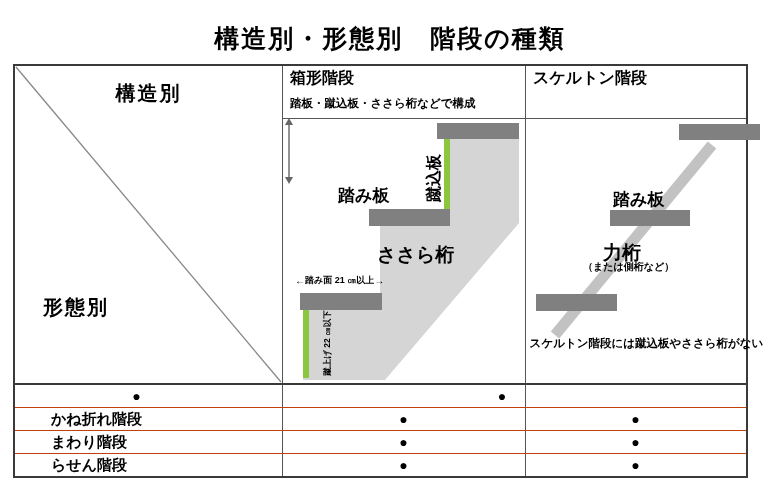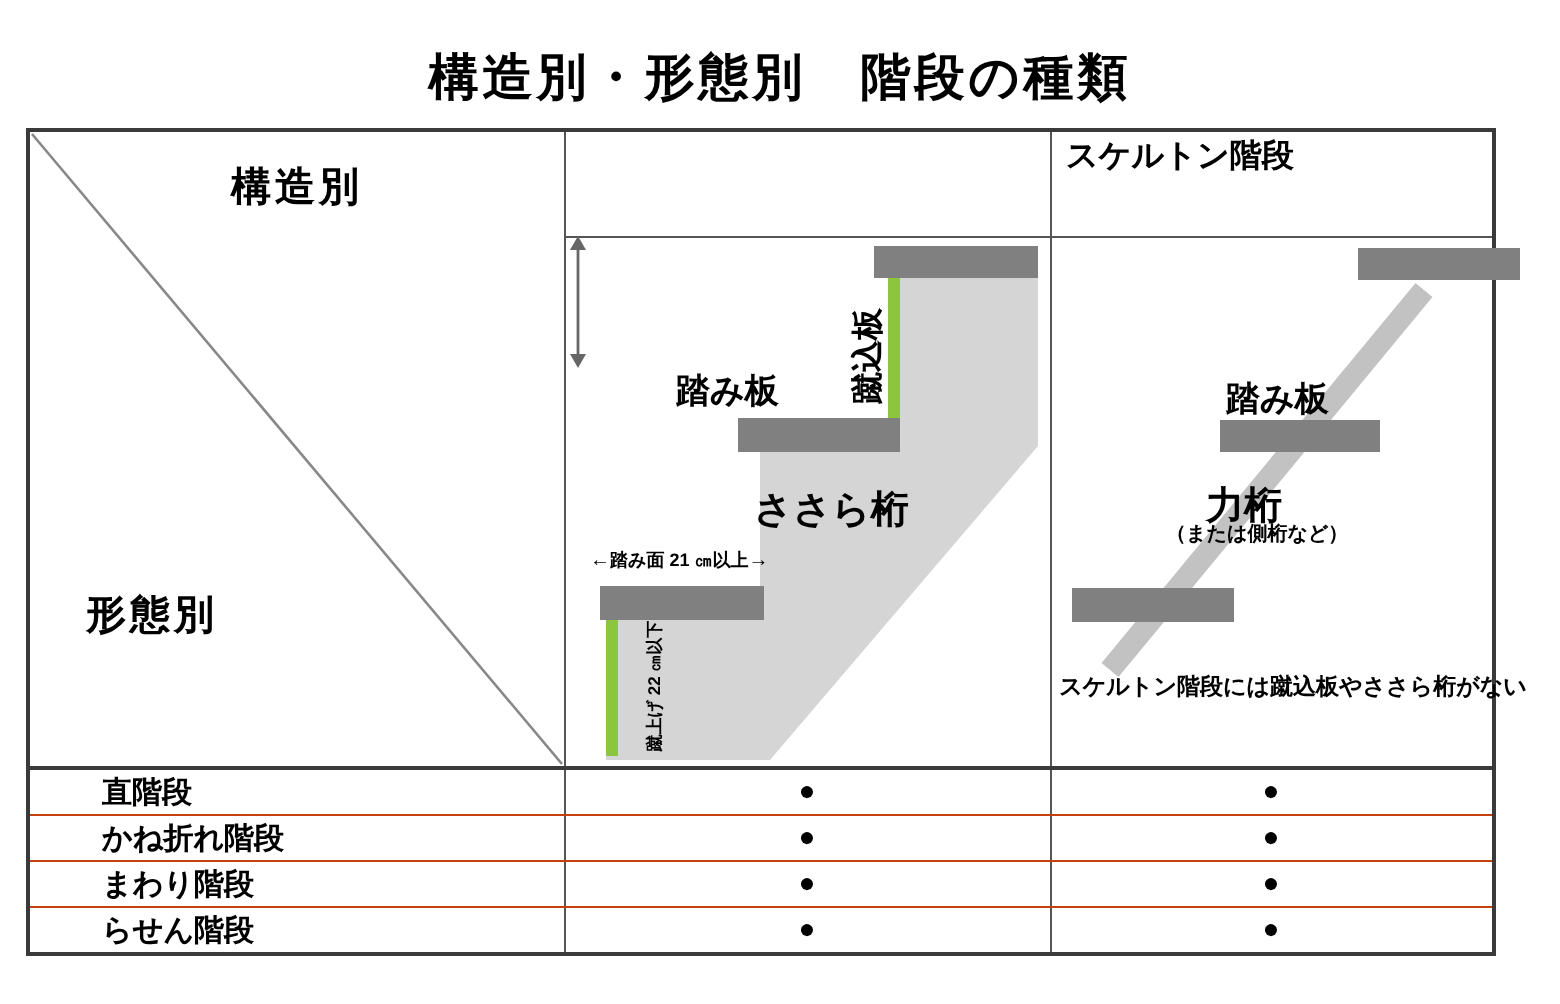--- a/index.html
+++ b/index.html
@@ -95,20 +95,24 @@
   <div class="rows-line"></div>
 
   <div class="corner-cell">
     <svg width="267" height="317">
       <line x1="1" y1="1" x2="266" y2="316" stroke="#888" stroke-width="1.3"></line>
     </svg>
     <div class="axis-col">構造別</div>
     <div class="axis-row">形態別</div>
   </div>
 
+  <div class="col-header box">
+    <div class="name">箱形階段</div>
+    <div class="desc">踏板・蹴込板・ささら桁などで構成</div>
+  </div>
   <div class="col-header skel">
     <div class="name">スケルトン階段</div>
   </div>
 
   <div class="diagram box">
     <svg width="243" height="265">
       <polygon class="stringer-fill" points="162,20 237,20 237,105 103,262 21,262 21,180 98,180 98,100 162,100"></polygon>
     </svg>
     <div class="tread t1"></div>
     <div class="tread t2"></div>
@@ -143,21 +147,20 @@
     <div class="tread tc"></div>
 
     <div class="dlabel tread-label-skel">踏み板</div>
     <div class="dlabel beam-label">力桁</div>
     <div class="dlabel beam-sub">（または側桁など）</div>
     <div class="skel-note">スケルトン階段には蹴込板やささら桁がない</div>
   </div>
 
   <div class="rows">
     <div class="row">
-      <div class="label-cell">直階段</div>
       <div class="dot-cell-box"><span class="dot">●</span></div>
       <div class="dot-cell-skel"><span class="dot">●</span></div>
     </div>
     <div class="row">
       <div class="label-cell">かね折れ階段</div>
       <div class="dot-cell-box"><span class="dot">●</span></div>
       <div class="dot-cell-skel"><span class="dot">●</span></div>
     </div>
     <div class="row">
       <div class="label-cell">まわり階段</div>

